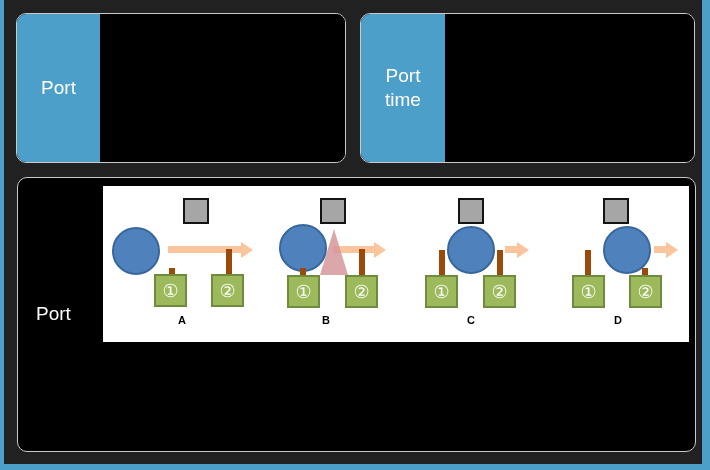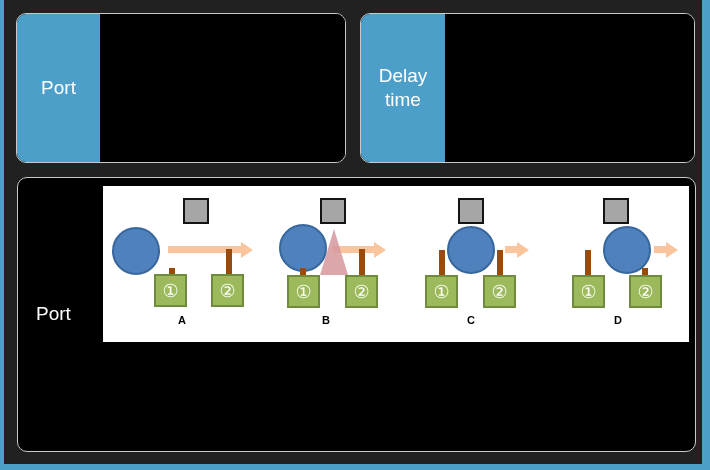--- a/index.html
+++ b/index.html
@@ -78,21 +78,21 @@
 
 <div class="panel panel-port">
   <div class="blue-tab">
     <span>Port</span>
   </div>
   <div class="value-area"></div>
 </div>
 
 <div class="panel panel-delay">
   <div class="blue-tab">
-    <span>Delay time</span>
+    <span>Port time</span>
   </div>
   <div class="value-area"></div>
 </div>
 
 <div class="panel panel-help">
   <div class="help-label">Port</div>
 
   <div class="diagram-area">
 
     <div class="sq" style="left:80px; top:12px;"></div>

